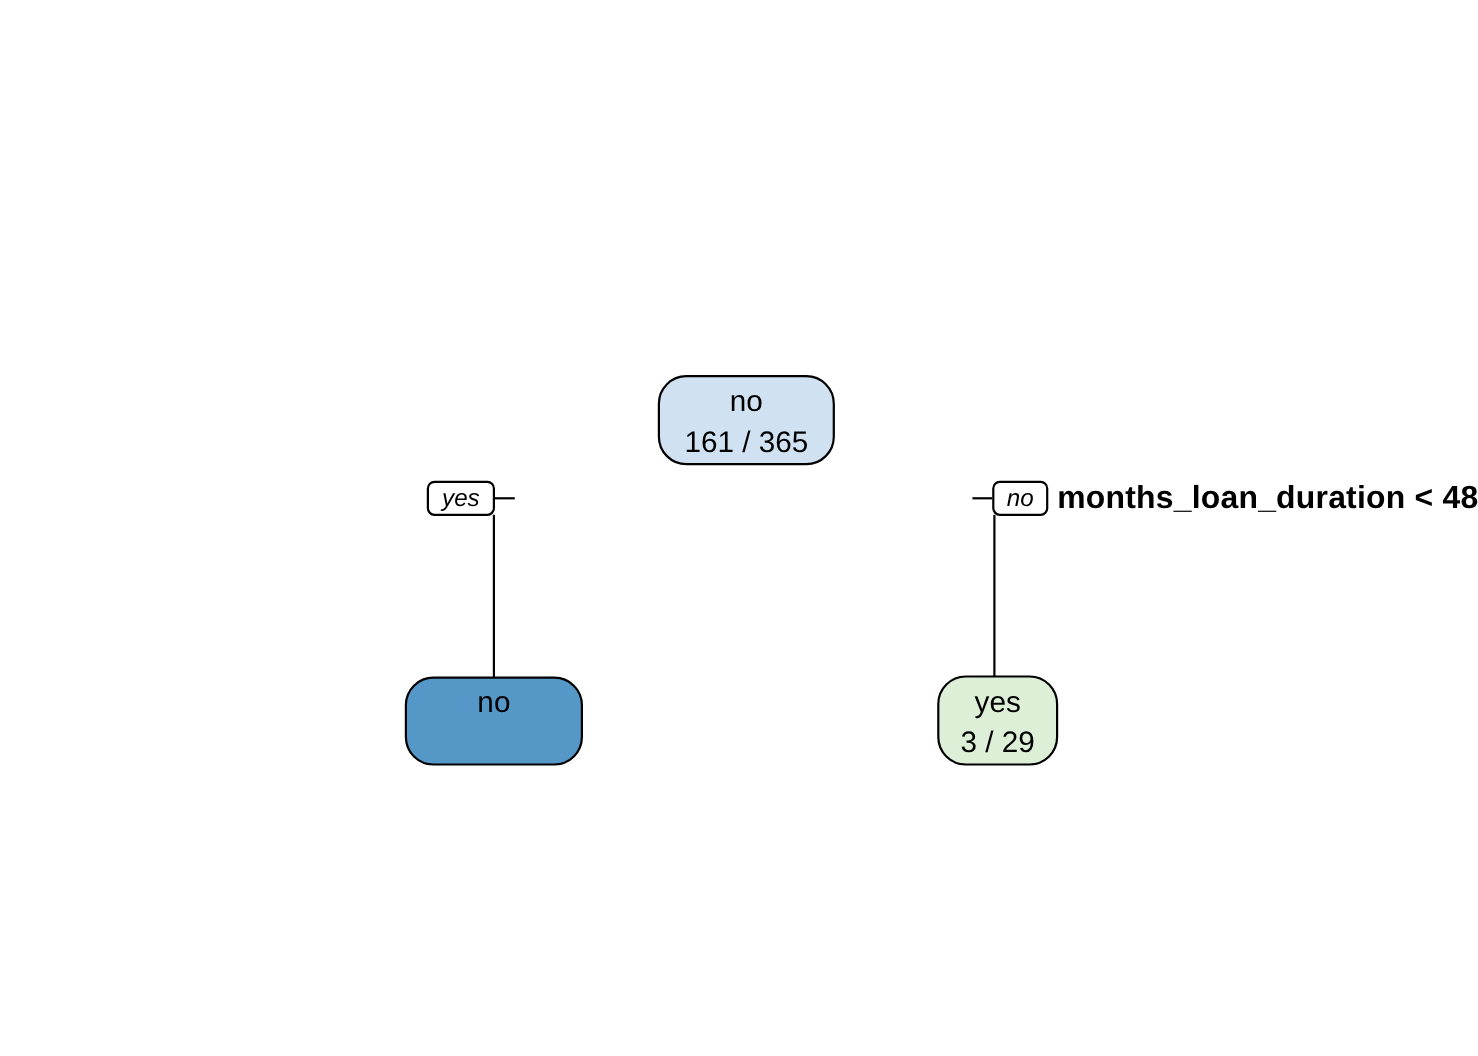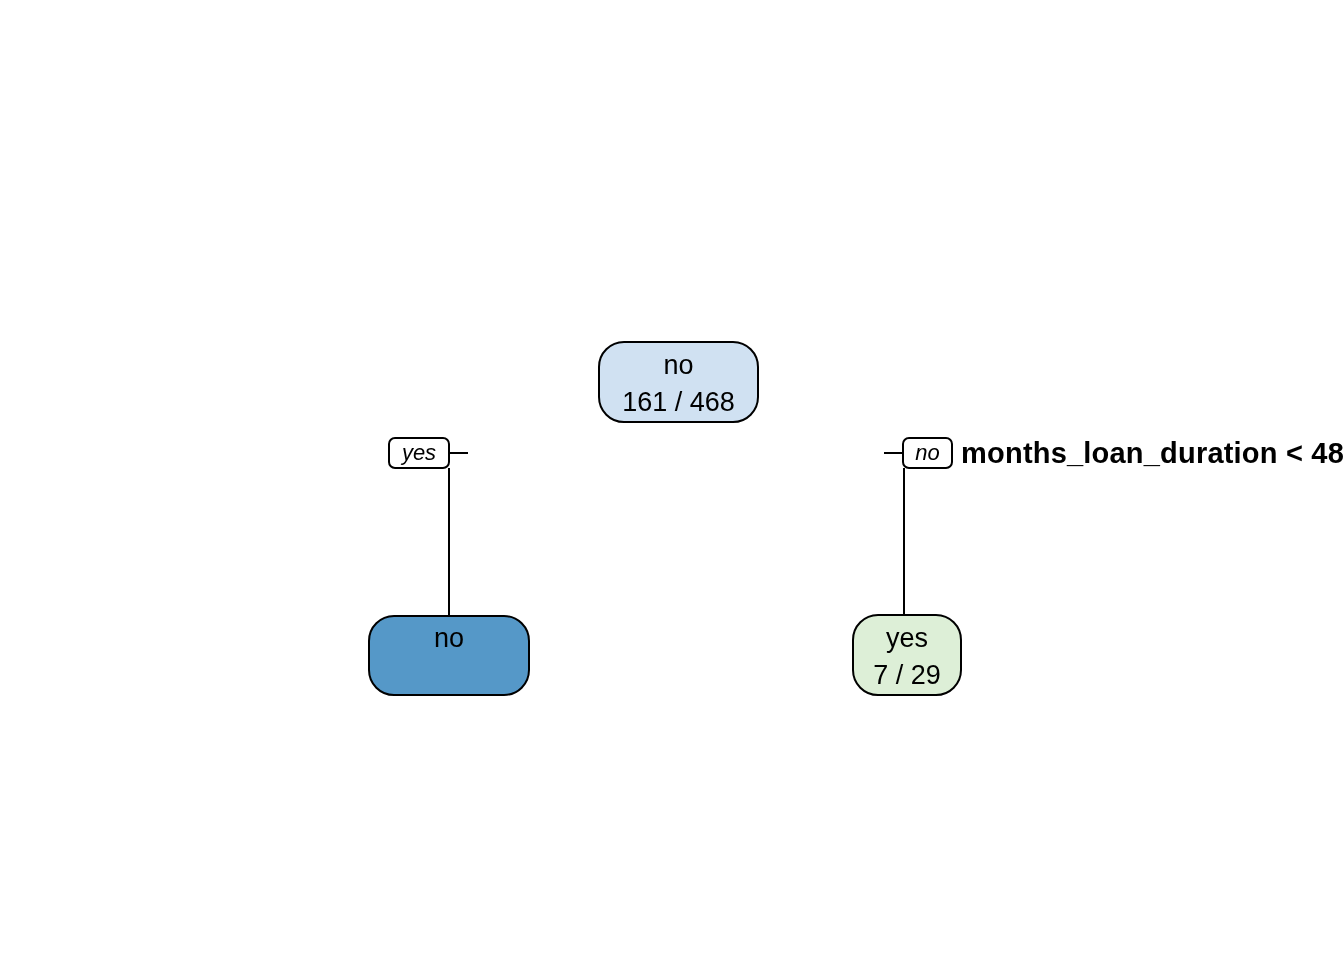--- a/index.html
+++ b/index.html
@@ -65,36 +65,36 @@
   .vline-left  { left: 448px; top: 422px; width: 2px; height: 148px; }
   .vline-right { left: 903px; top: 422px; width: 2px; height: 147px; }
 </style>
 </head>
 <body>
 
 <div class="canvas">
 
   <div class="node node-root" style="background-color: rgb(208, 225, 242);">
     <div>no</div>
-    <div>161 / 468</div>
+    <div>161 / 365</div>
   </div>
 
   <div class="split-condition">months_loan_duration &lt; 48</div>
 
   <div class="branch-label branch-yes" style="background-color: rgb(255, 255, 255);">yes</div>
 
   <div class="branch-label branch-no" style="background-color: rgb(255, 255, 255);">no</div>
 
   <div class="edge dash-left"></div>
   <div class="edge dash-right"></div>
   <div class="edge vline-left"></div>
   <div class="edge vline-right"></div>
 
   <div class="node node-left" style="background-color: rgb(85, 152, 200);">
     <div>no</div>
   </div>
 
   <div class="node node-right" style="background-color: rgb(221, 239, 215);">
     <div>yes</div>
-    <div>7 / 29</div>
+    <div>3 / 29</div>
   </div>
 
 </div>
 
 </body></html>

